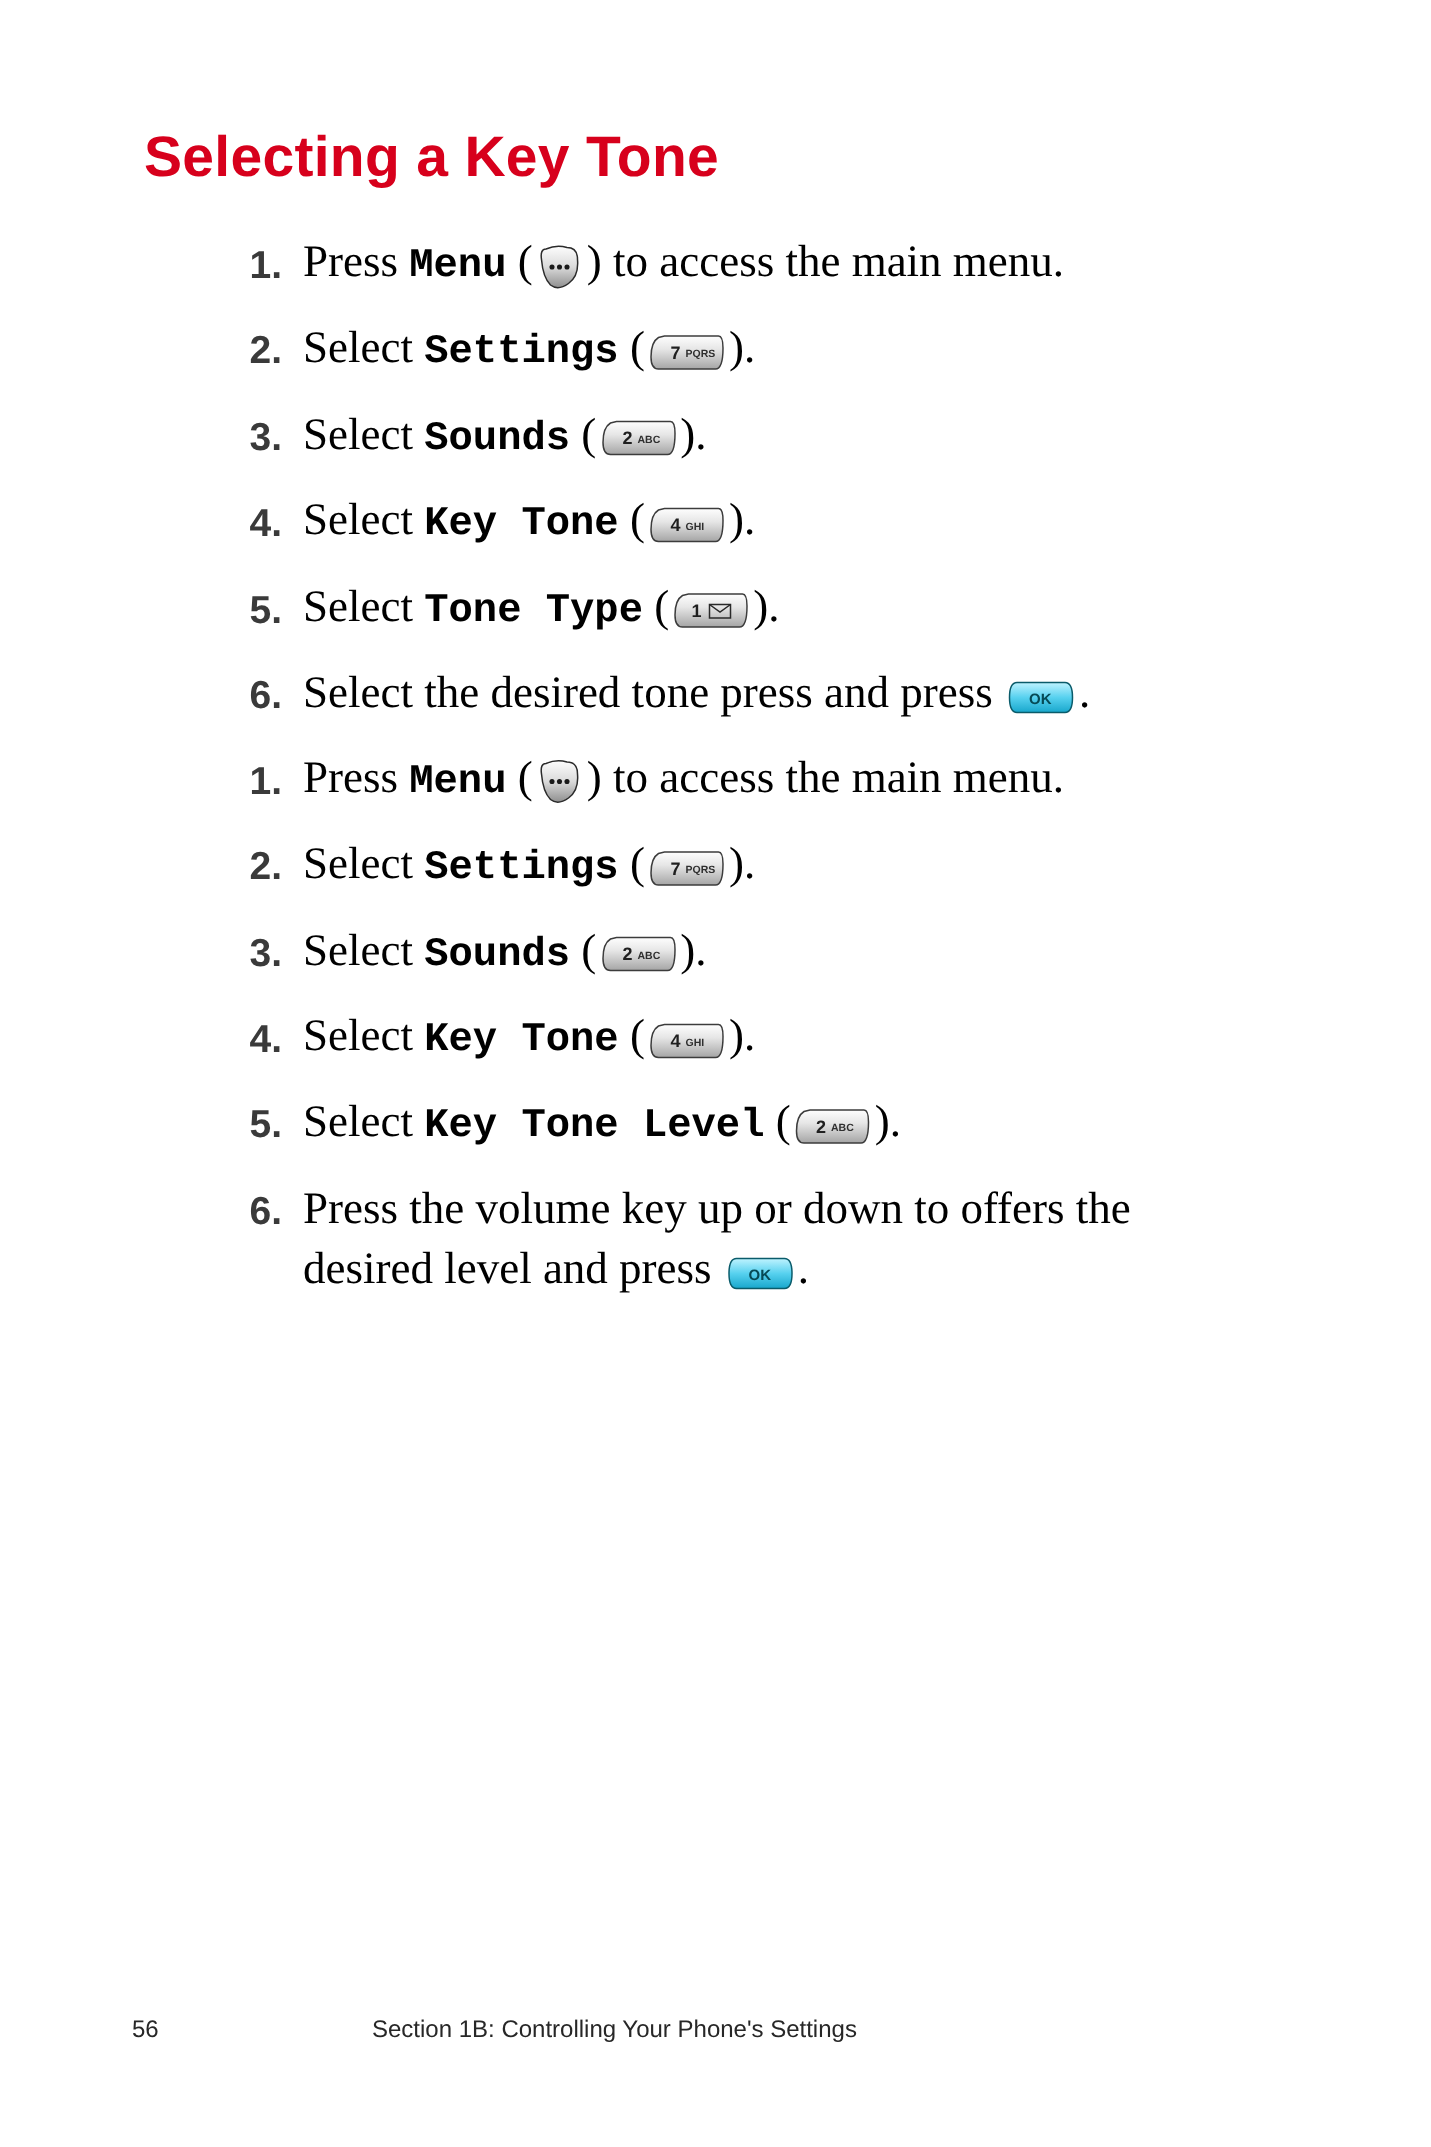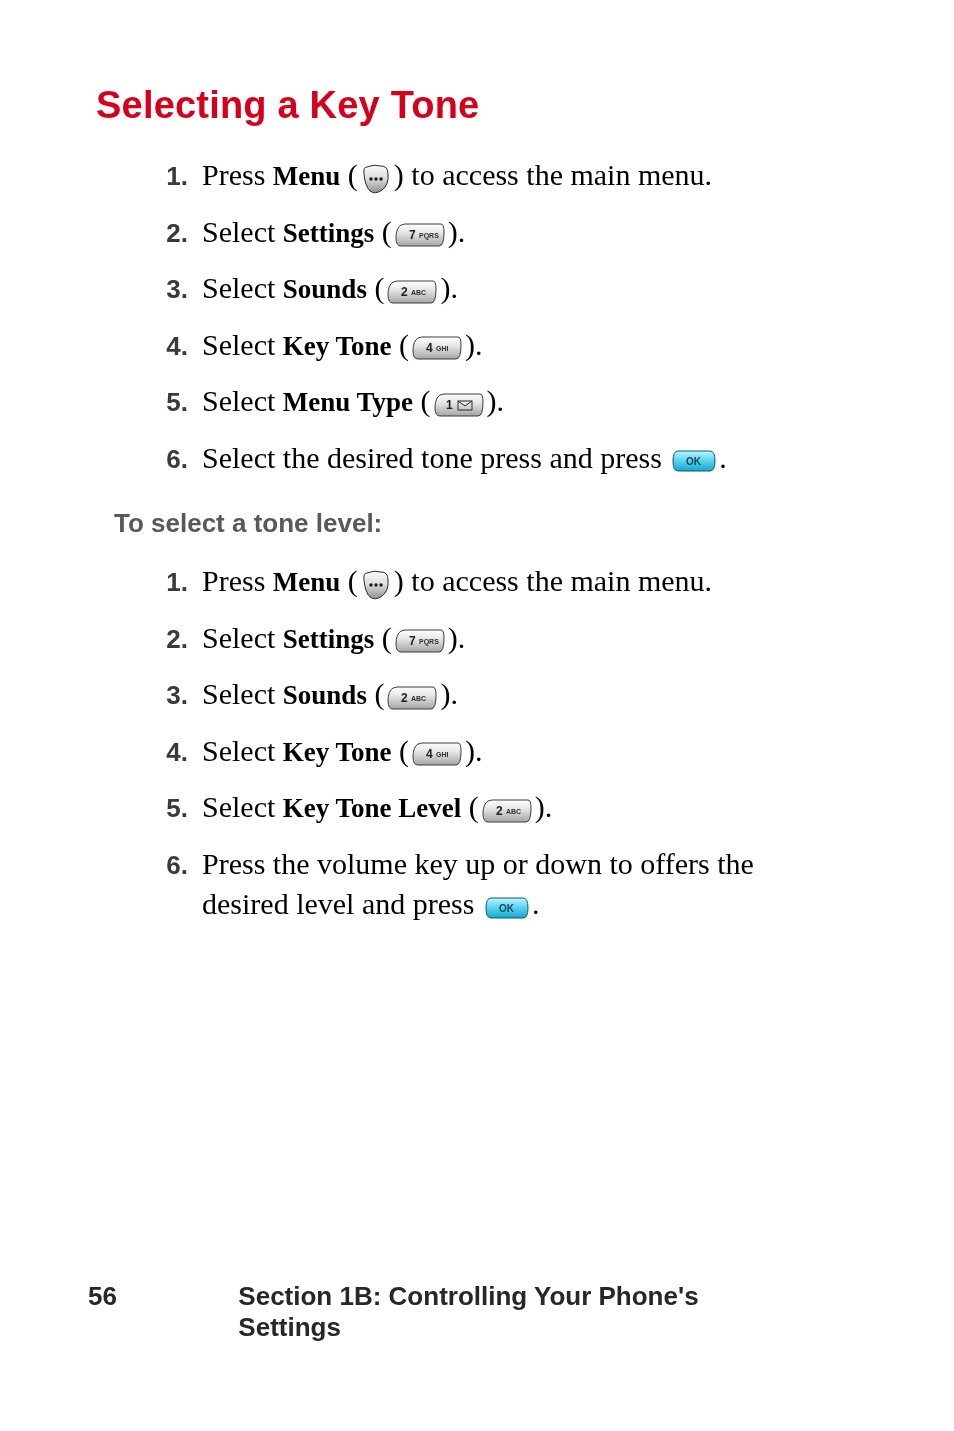--- a/index.html
+++ b/index.html
@@ -67,33 +67,33 @@
     flex: 0 0 48px;
     text-align: right;
     padding-right: 14px;
     align-self: flex-start;
     padding-top: 4px;
   }
   .step .body {
     flex: 1 1 auto;
   }
   .step .body .bold {
-    font-family: Liberation Serif, serif;
+    font-family: Liberation Mono, monospace;
     font-weight: 800;
     font-size: 27px;
   }
 
   .footer {
     position: absolute;
-    bottom: 88px;
+    bottom: 68px;
     left: 88px;
     right: 96px;
     font-family: "Helvetica Neue", Helvetica, Arial, sans-serif;
-    font-weight: 700;
-    font-size: 26px;
+    font-weight: 400;
+    font-size: 16px;
     color: #272727;
     display: flex;
   }
   .footer .pn { width: 160px; }
   .footer .ft { flex: 1 1 auto; }
 
   
   .keybtn {
     display: inline-block;
     vertical-align: middle;
@@ -193,21 +193,21 @@
             <text class="lbl" x="14" y="17" font-size="12">4</text>
             <text class="lbl2" x="24" y="16" font-size="7">GHI</text>
           </svg>
         </span><span>).</span>
       </span>
     </div>
 
     <div class="step">
       <span class="num">5.</span>
       <span class="body">
-        <span>Select </span><span class="bold">Menu Type</span><span> (</span><span class="keybtn key-grey">
+        <span>Select </span><span class="bold">Tone Type</span><span> (</span><span class="keybtn key-grey">
           <svg width="50" height="26" viewBox="0 0 50 26">
             <path class="shell" d="M10 2 L46 2 Q49 2 49 10 Q49 24 44 24 L6 24 Q1 24 1 16 Q1 6 6 3 Z" stroke-width="1"></path>
             <text class="lbl" x="12" y="17" font-size="12">1</text>
             <g>
               <rect x="24" y="9" width="14" height="9" fill="none" stroke="#2a2a2a" stroke-width="1"></rect>
               <path d="M24 9 L31 14 L38 9" fill="none" stroke="#2a2a2a" stroke-width="1"></path>
             </g>
           </svg>
         </span><span>).</span>
       </span>
@@ -220,21 +220,20 @@
           <svg width="44" height="24" viewBox="0 0 44 24">
             <path class="shell" d="M6 2 L38 2 Q43 2 43 12 Q43 22 38 22 L6 22 Q1 22 1 12 Q1 2 6 2 Z" stroke-width="1"></path>
             <text class="lbl" x="14" y="16" font-size="10">OK</text>
           </svg>
         </span><span>.</span>
       </span>
     </div>
 
   </div>
 
-  <div class="sub">To select a tone level:</div>
 
   <div class="steps">
 
     <div class="step">
       <span class="num">1.</span>
       <span class="body">
         <span>Press </span><span class="bold">Menu</span><span> (</span><span class="keybtn menu-blob">
           <svg width="30" height="30" viewBox="0 0 30 30">
             <path class="shell" d="M6 3 Q2 3 3 10 Q4 22 9 27 Q14 31 21 26 Q28 21 27 10 Q27 2 20 2 Q13 0 6 3 Z" stroke-width="1"></path>
             <g class="dots">

